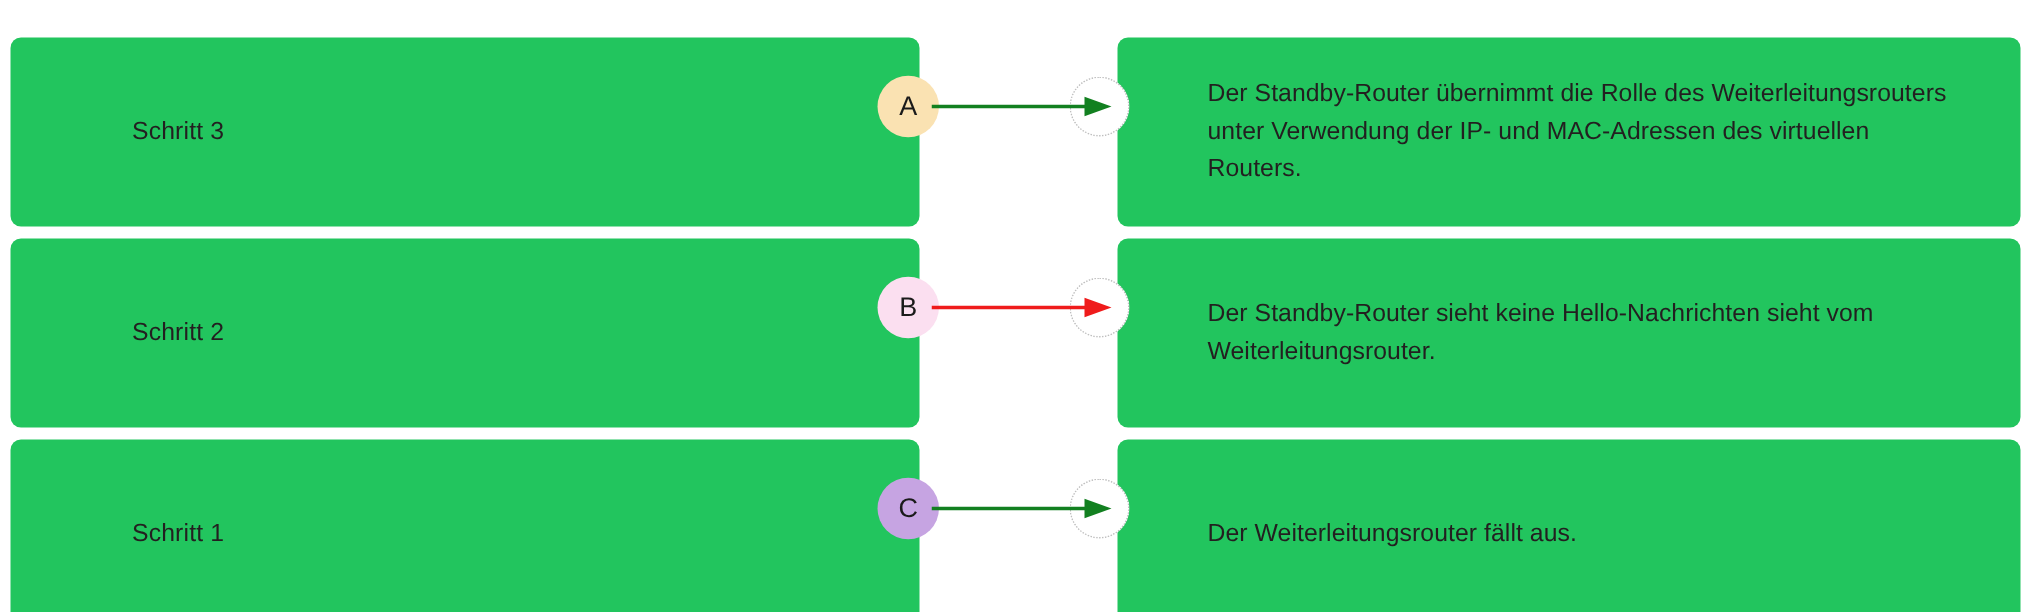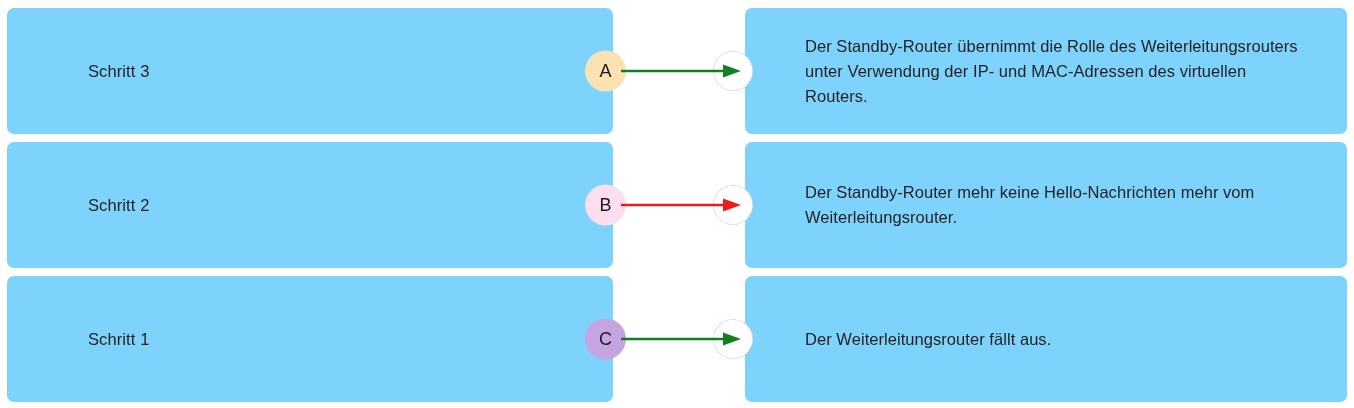--- a/index.html
+++ b/index.html
@@ -24,23 +24,23 @@
     left: 0;
     width: 1354px;
     height: 126px;
   }
   .row-0 { top: 8px; }
   .row-1 { top: 142px; }
   .row-2 { top: 276px; padding-left: 44px; }
 
   .card {
     position: absolute;
-    top: 0;
+    top: 17px;
     height: 126px;
-    background: #7dd3fc;
+    background: #22c55e;
     border-radius: 7px;
     box-sizing: border-box;
   }
   .card-left {
     left: 7px;
     width: 606px;
   }
   .card-right {
     left: 745px;
     width: 602px;
@@ -153,21 +153,21 @@
         <span>B</span>
       </div>
       <div class="target"></div>
       <svg class="arrow" id="arrow-1" viewBox="0 0 122 18">
         <line x1="0" y1="9" x2="104" y2="9" stroke="#ef1b1b" stroke-width="2.4"></line>
         <polygon points="102,2.5 120,9 102,15.5" fill="#ef1b1b"></polygon>
       </svg>
     </div>
 
     <div class="card card-right">
-      <div class="card-right-text">Der Standby-Router mehr keine Hello-Nachrichten mehr vom Weiterleitungsrouter.</div>
+      <div class="card-right-text">Der Standby-Router sieht keine Hello-Nachrichten sieht vom Weiterleitungsrouter.</div>
     </div>
   </div>
 
   <div class="row row-2">
     <div class="card card-left">
       <div class="card-left-label">Schritt 1</div>
     </div>
 
     <div class="connector">
       <div class="badge" id="badge-2" style="background: rgb(198, 164, 226);">

